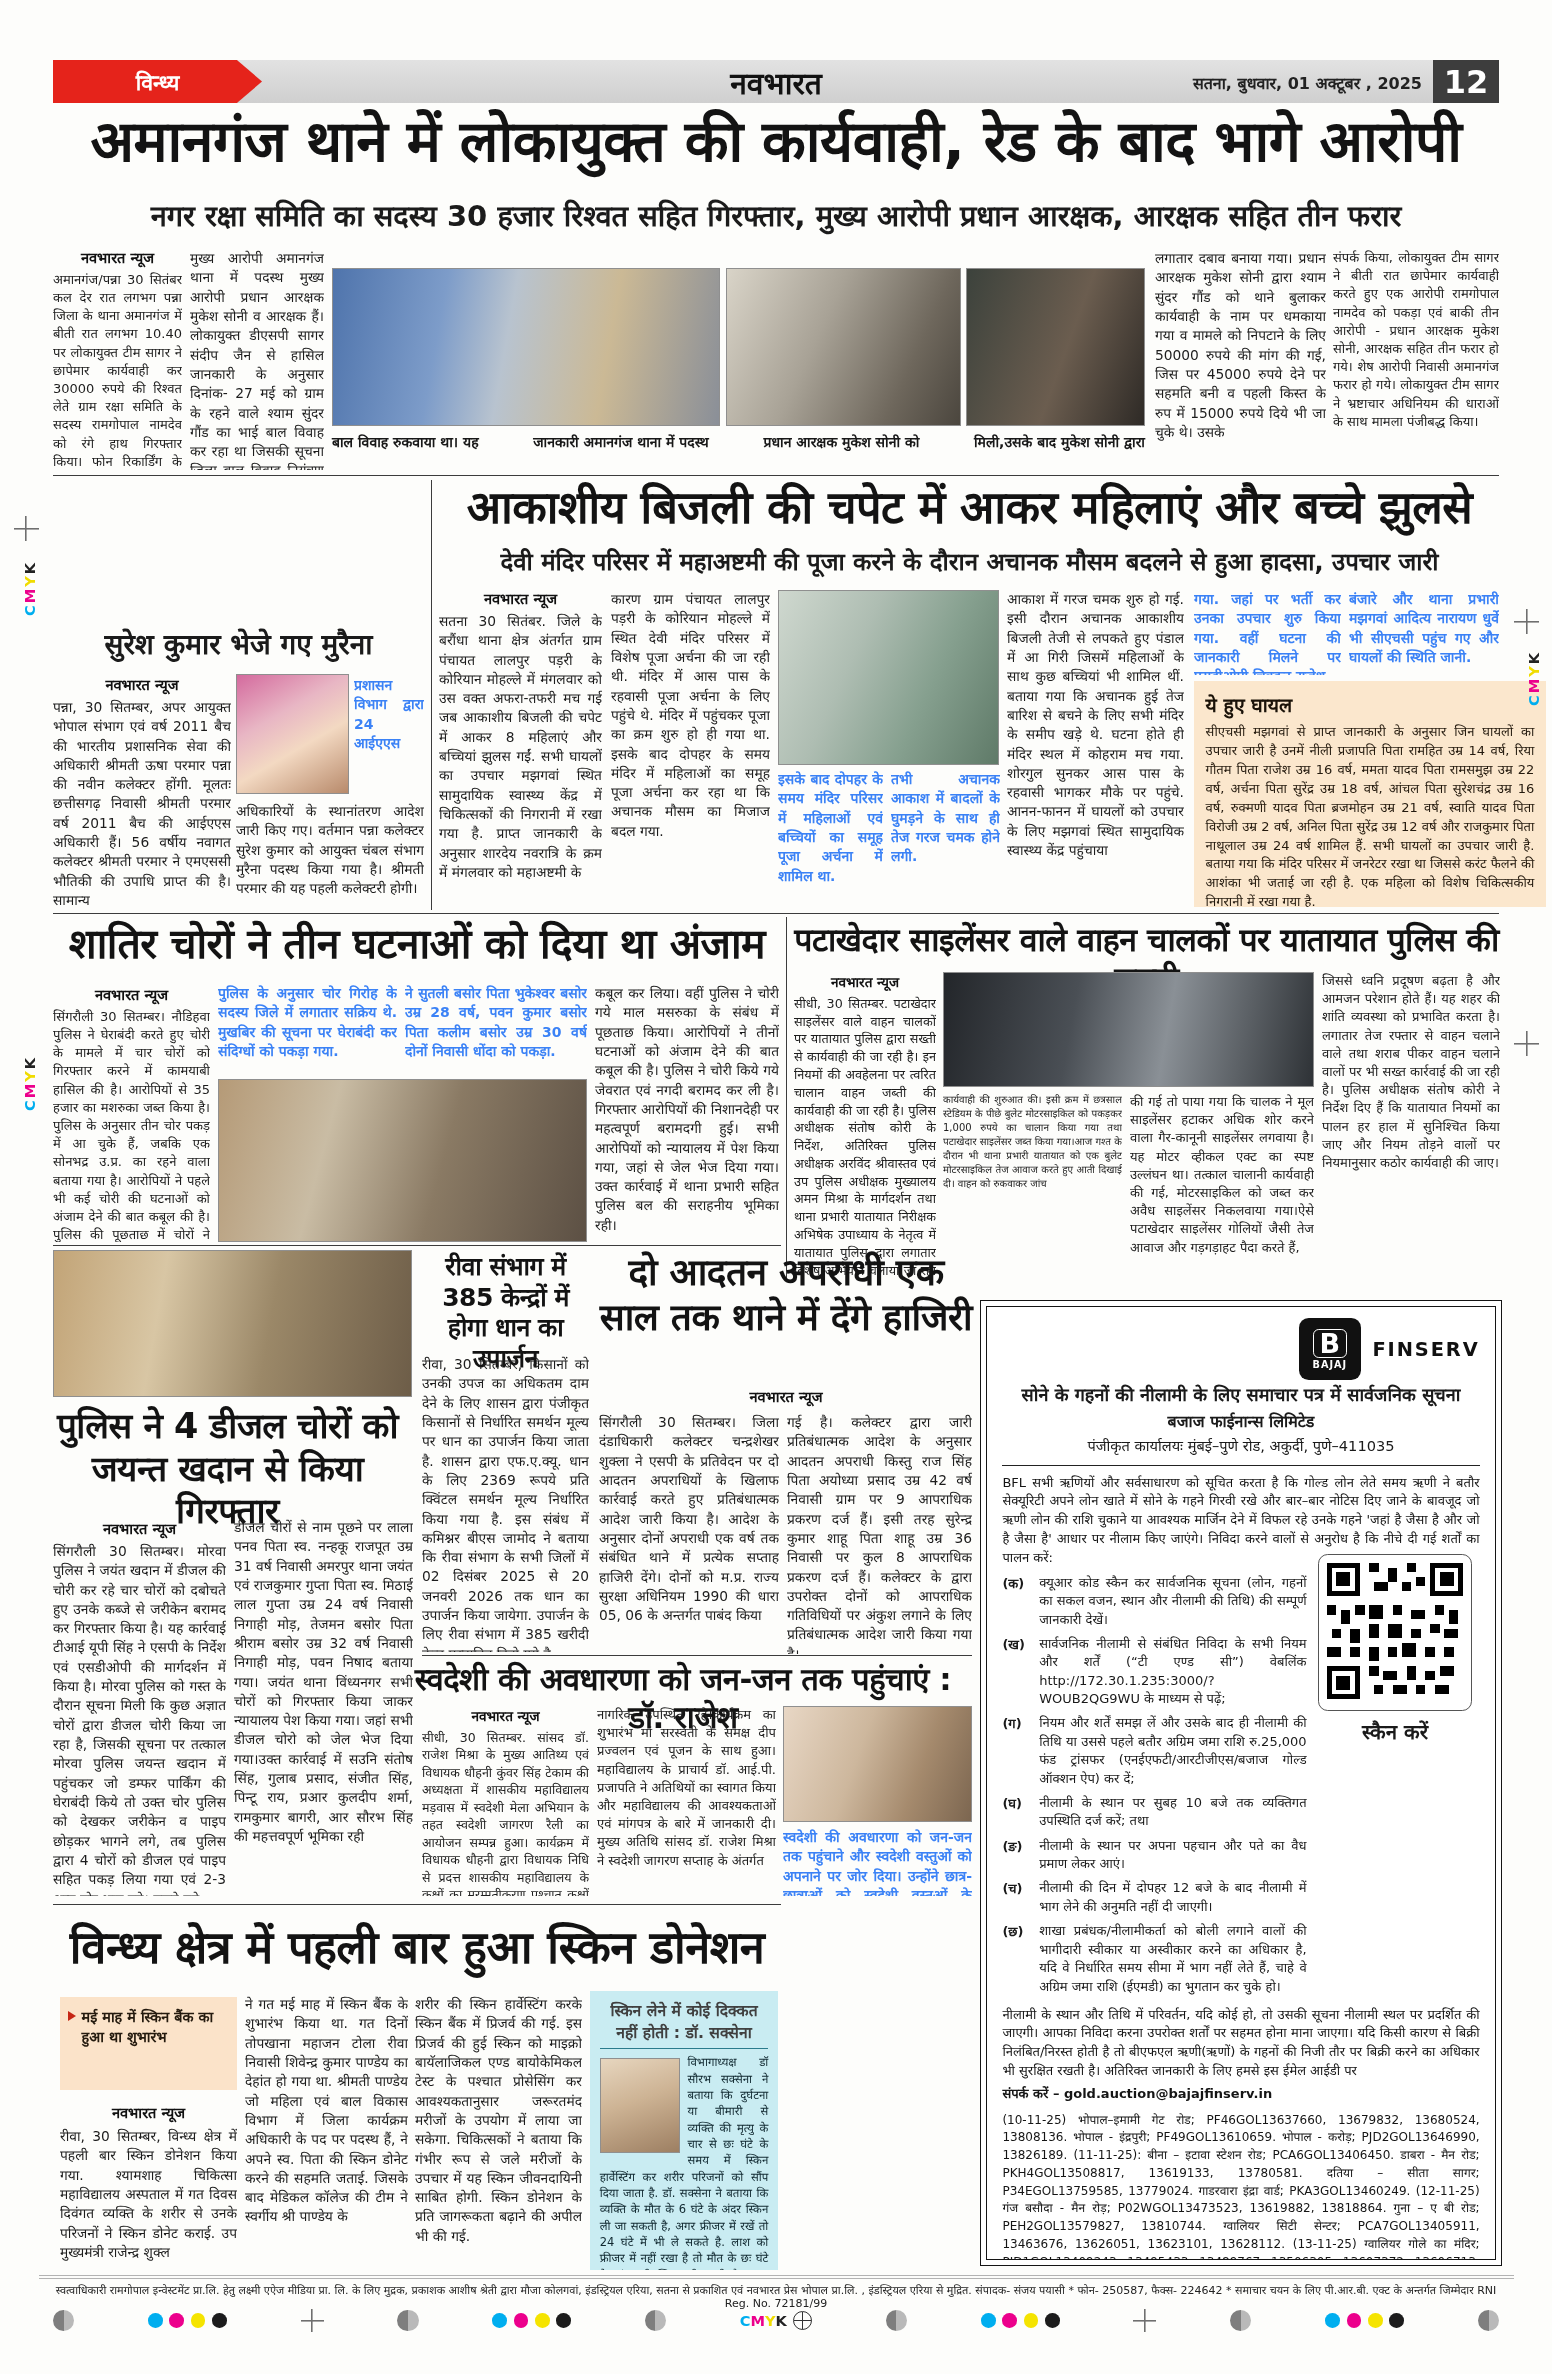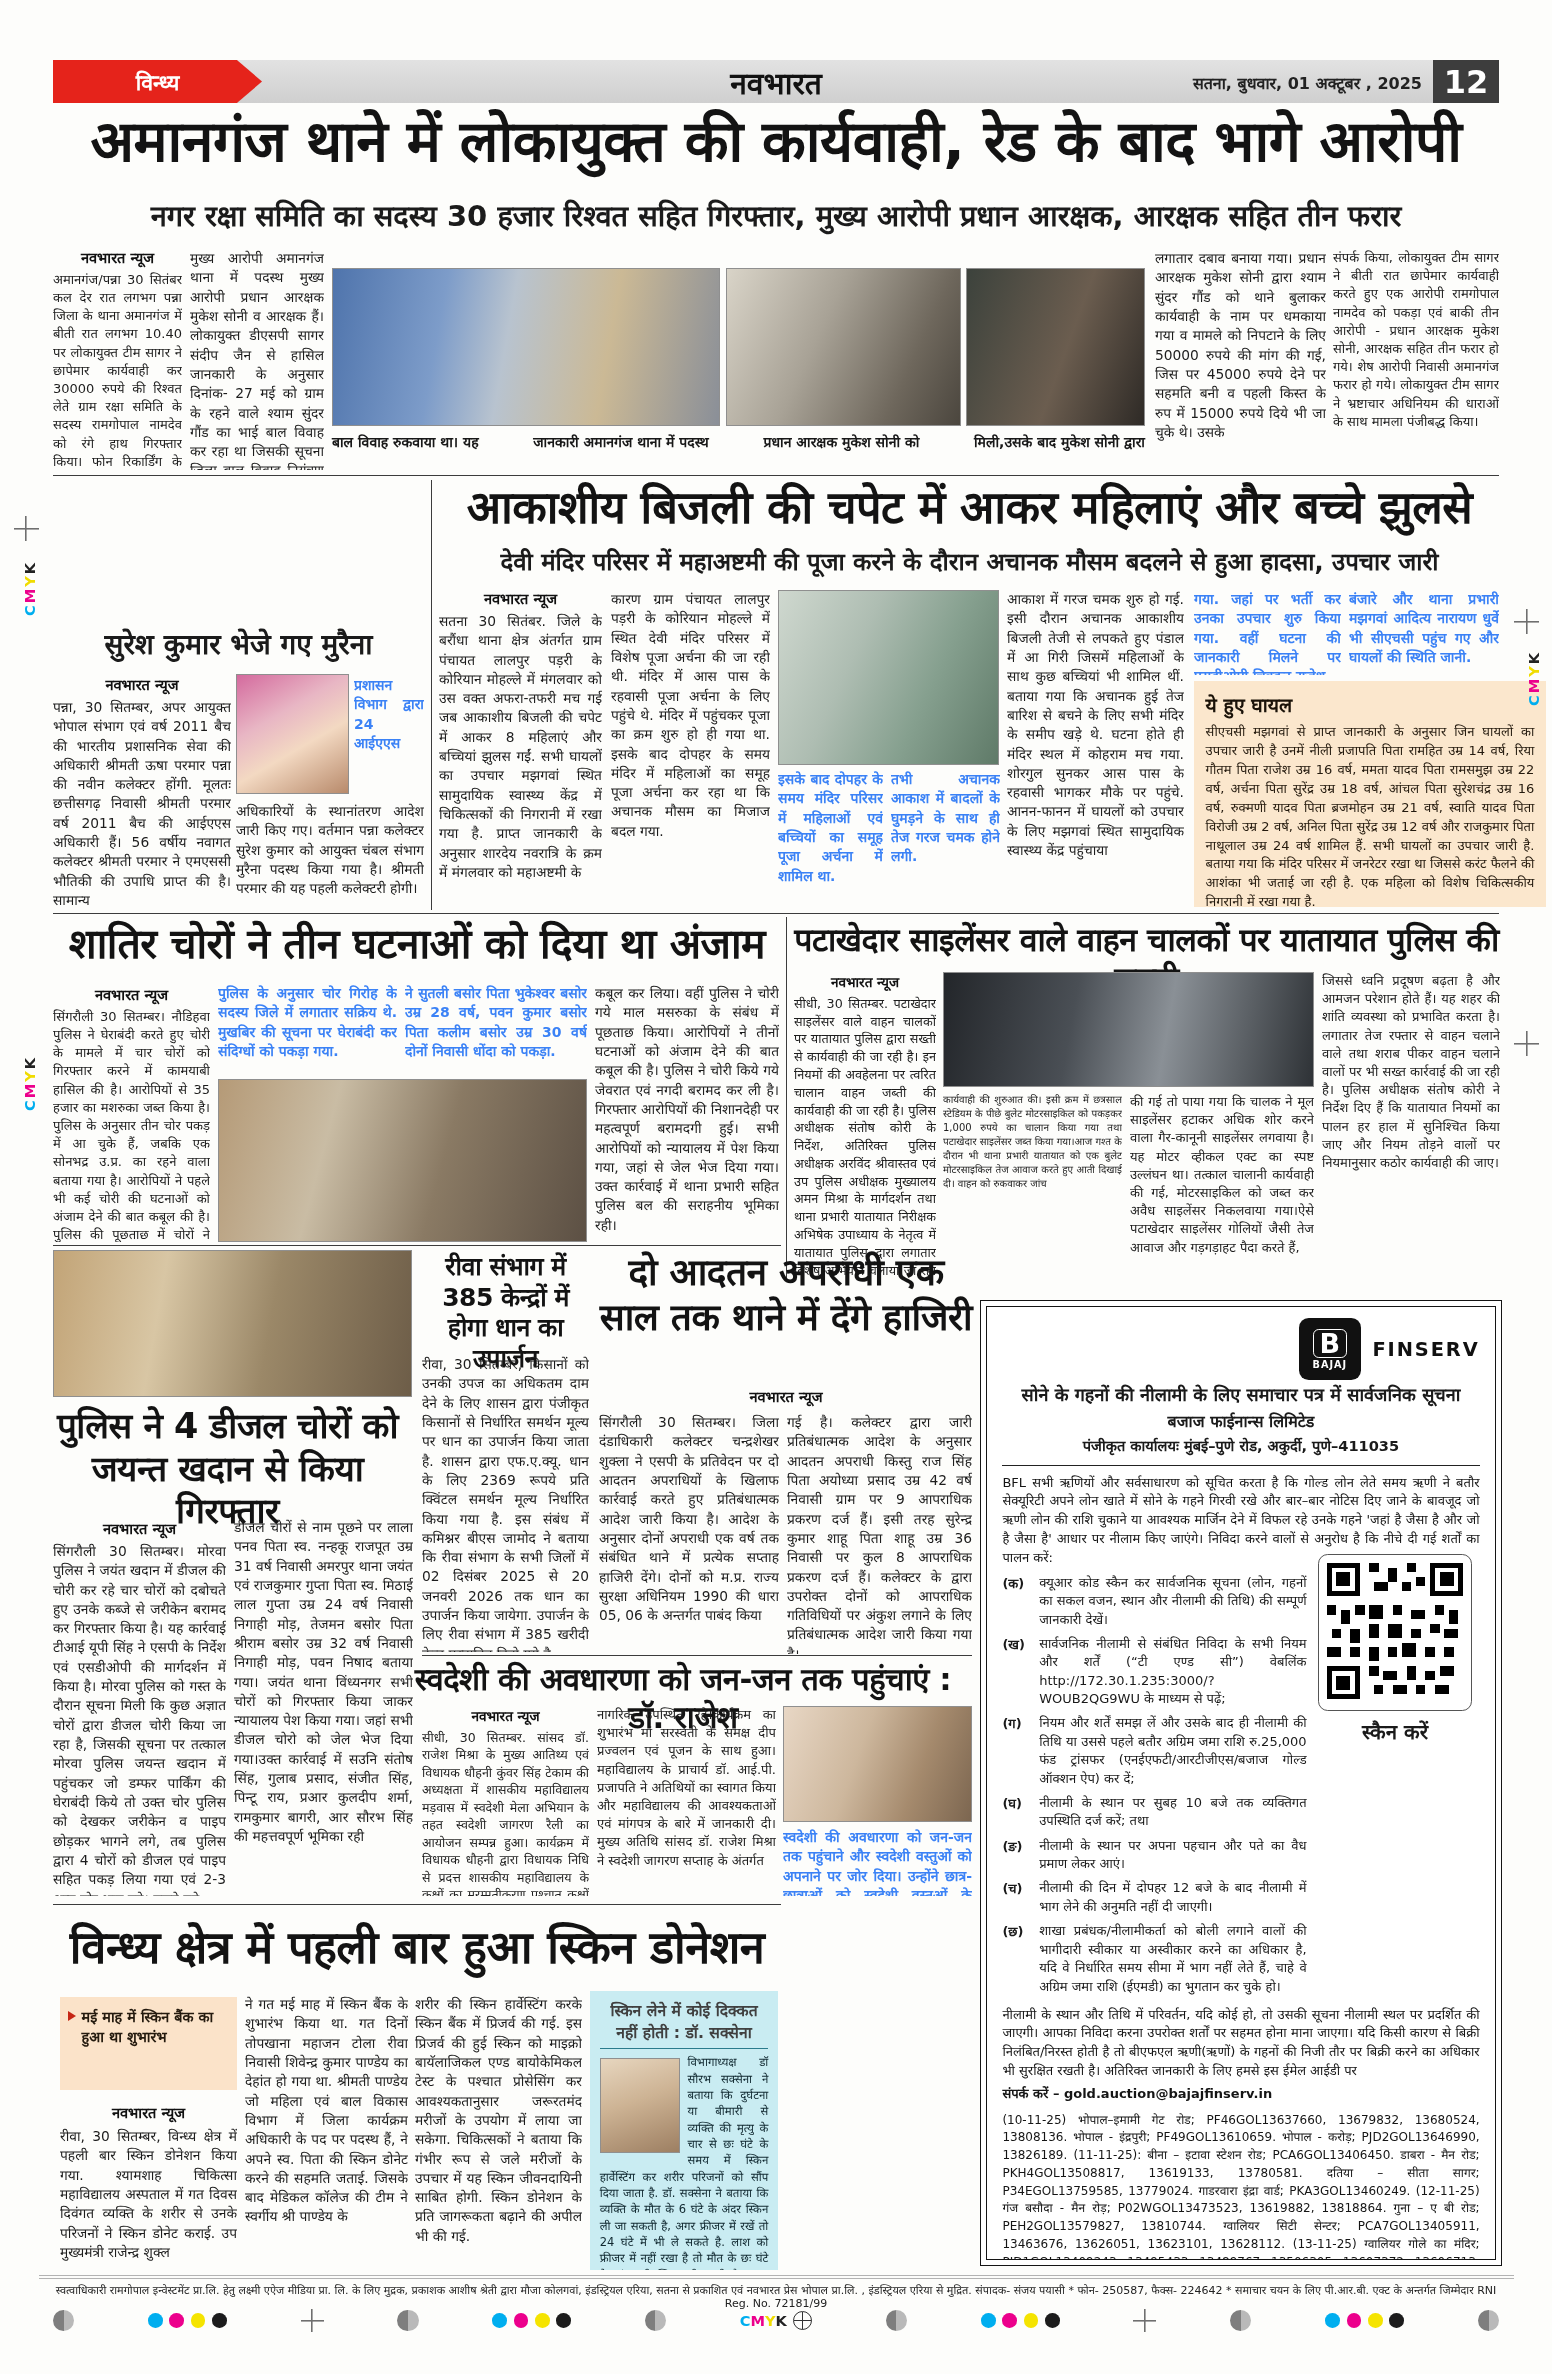--- a/index.html
+++ b/index.html
@@ -23,21 +23,21 @@
        border-left:8.7px solid #c62615;margin-top:3.9px;flex:0 0 auto;}
   .headerbar{background:linear-gradient(#e2e2e2,#cfcfcf);}
   .redlabel{background:#e5231b;color:#fff;font-weight:800;display:flex;align-items:center;justify-content:center;
             clip-path:polygon(0 0,88% 0,100% 50%,88% 100%,0 100%);}
   .pagebox{background:#3d3d3d;color:#fff;display:flex;align-items:center;justify-content:center;
            font-weight:800;font-size:32px;}
   .adbox{border:1.9px solid #141414;box-sizing:border-box;padding:4.9px;background:#fff;}
   .adinner{border:1px solid #141414;box-sizing:border-box;height:100%;padding:11.6px 15.5px;position:relative;overflow:hidden;}
   .adtitle{font-weight:800;text-align:center;font-size:18px;margin-top:1.9px;}
   .adco{font-weight:700;text-align:center;font-size:16px;margin-top:3.9px;}
-  .adaddr{font-weight:700;text-align:center;font-size:14.6px;margin-top:2.9px;}
+  .adaddr{font-weight:400;text-align:center;font-size:14.6px;margin-top:2.9px;}
   .adrule{border-top:1.5px solid #222;margin:9.7px 0 7.8px 0;}
   .adtext{font-size:13px;line-height:1.45;text-align:justify;color:#151515;}
   .term{display:flex;gap:7.8px;margin-top:5.8px;}
   .term .lbl{flex:0 0 29px;font-size:13px;font-weight:600;}
   .term .txt{flex:1;font-size:13px;line-height:1.42;text-align:justify;}
   .bajaj-sq{width:62px;height:62px;background:#111;border-radius:9.7px;color:#fff;display:flex;
             flex-direction:column;align-items:center;justify-content:center;gap:1.9px;}
   .bajaj-sq .bgl{font-size:27px;font-weight:800;line-height:1;border:1.9px solid #fff;border-radius:5.8px;padding:0 5.8px;}
   .bajaj-sq .bword{font-size:9.7px;font-weight:800;letter-spacing:1px;}
   .finserv{font-size:19.4px;font-weight:800;letter-spacing:1.9px;color:#111;}

